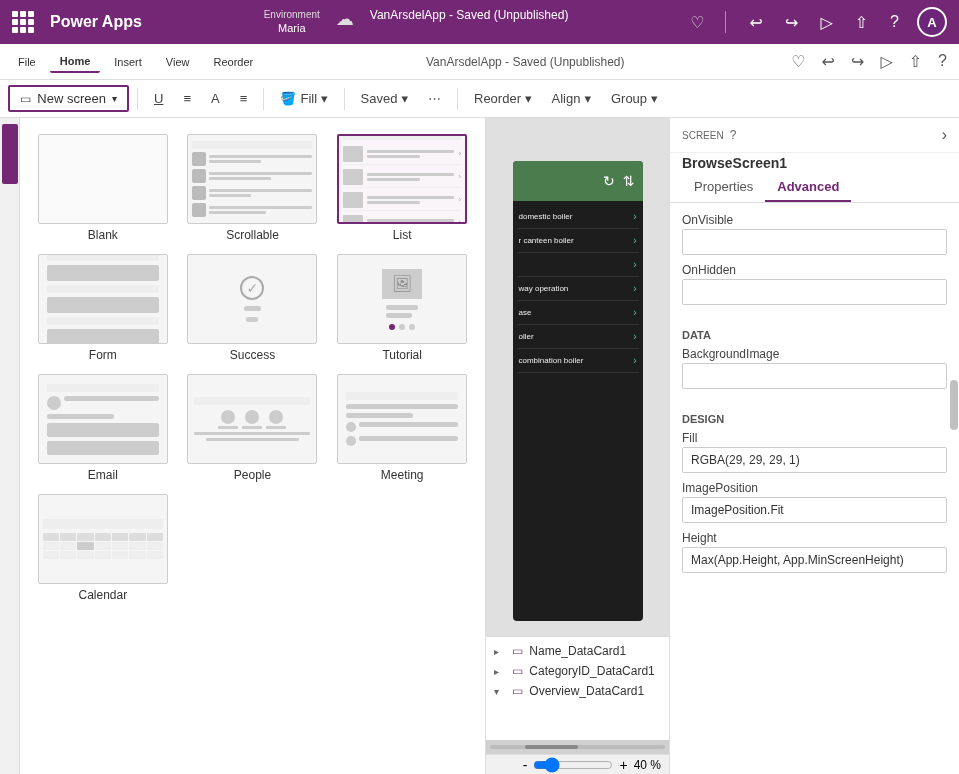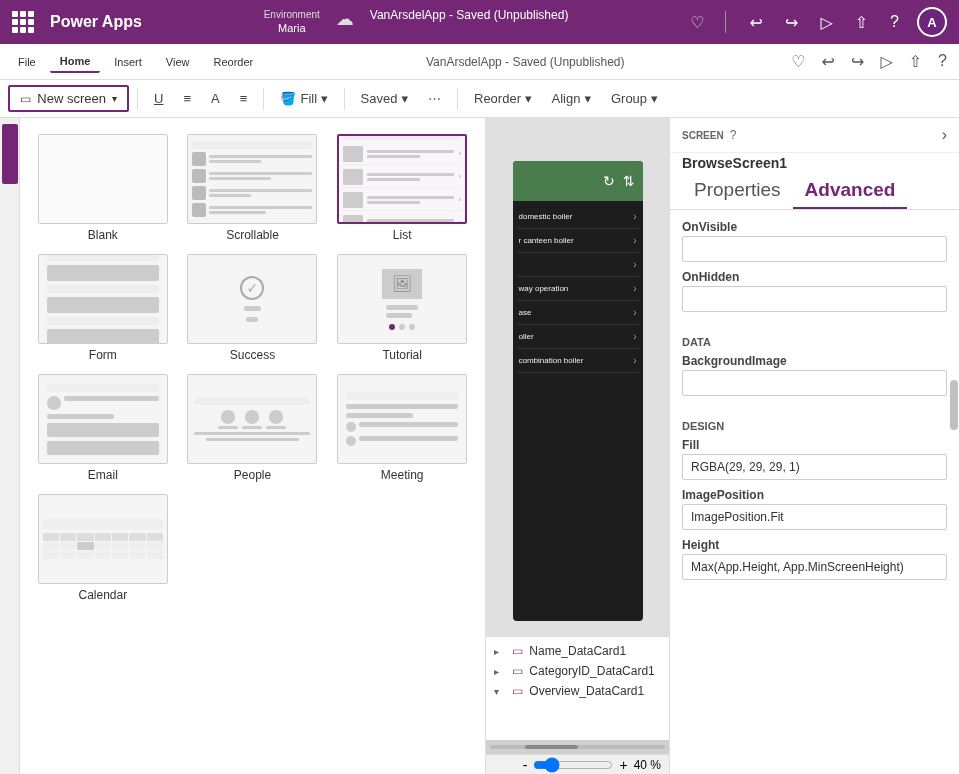--- a/index.html
+++ b/index.html
@@ -94,28 +94,28 @@
     .tree-expand { color: #666; font-size: 10px; width: 12px; }
     .tree-icon { color: #742774; font-size: 12px; }
     .tree-label { color: #333; }
 
     
     .right-panel {
       width: 290px; background: white; border-left: 1px solid #ddd;
       display: flex; flex-direction: column; overflow: hidden;
     }
     .right-panel-header { padding: 8px 12px; display: flex; align-items: center; justify-content: space-between; border-bottom: 1px solid #eee; }
-    .screen-label { font-size: 10px; color: #666; text-transform: uppercase; font-weight: 700; display: flex; align-items: center; gap: 4px; }
+    .screen-label { font-size: 10px; color: #666; text-transform: uppercase; font-weight: 400; display: flex; align-items: center; gap: 4px; }
     .screen-name { font-size: 14px; font-weight: 600; color: #333; padding: 2px 12px; }
     .right-tabs { display: flex; border-bottom: 1px solid #ddd; padding: 0 12px; }
-    .right-tab { padding: 6px 12px; font-size: 19px; cursor: pointer; color: #555; border-bottom: 2px solid transparent; }
+    .right-tab { padding: 6px 12px; font-size: 13px; cursor: pointer; color: #555; border-bottom: 2px solid transparent; }
     .right-tab.active { color: #742774; border-bottom: 2px solid #742774; font-weight: 600; }
     .right-content { flex: 1; overflow-y: auto; padding: 10px 12px; }
     .prop-section-title { font-size: 11px; font-weight: 700; color: #555; text-transform: uppercase; margin: 16px 0 6px; }
-    .prop-label { font-size: 12px; color: #444; margin-bottom: 2px; font-weight: bold; }
+    .prop-label { font-size: 12px; color: #444; margin-bottom: 2px; }
     .prop-input {
       width: 100%; border: 1px solid #ccc; border-radius: 2px; padding: 5px 8px;
       font-size: 12px; color: #333; background: white; margin-bottom: 8px;
     }
 
     
     .thumb-lines { display: flex; flex-direction: column; gap: 4px; padding: 8px; width: 100%; }
     .thumb-line { height: 5px; background: #ccc; border-radius: 2px; }
     .thumb-line.short { width: 60%; }
 

